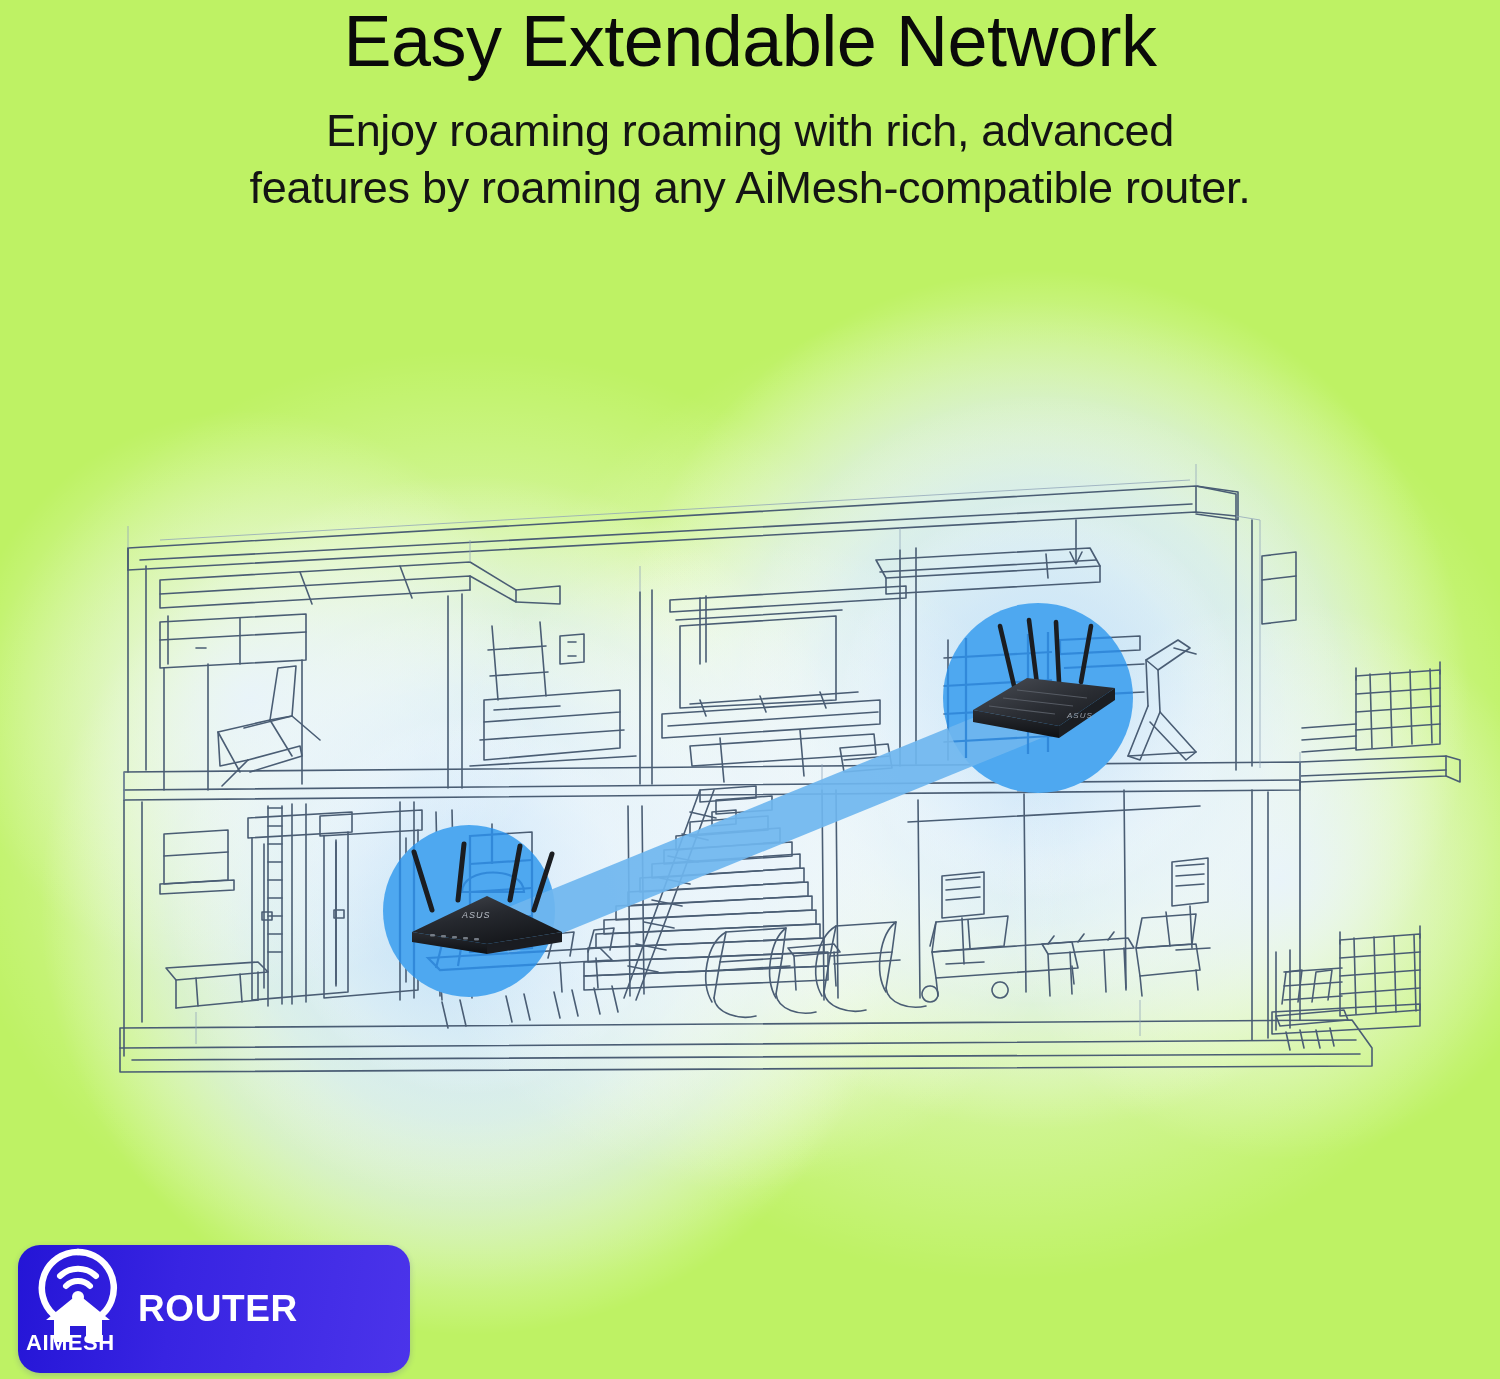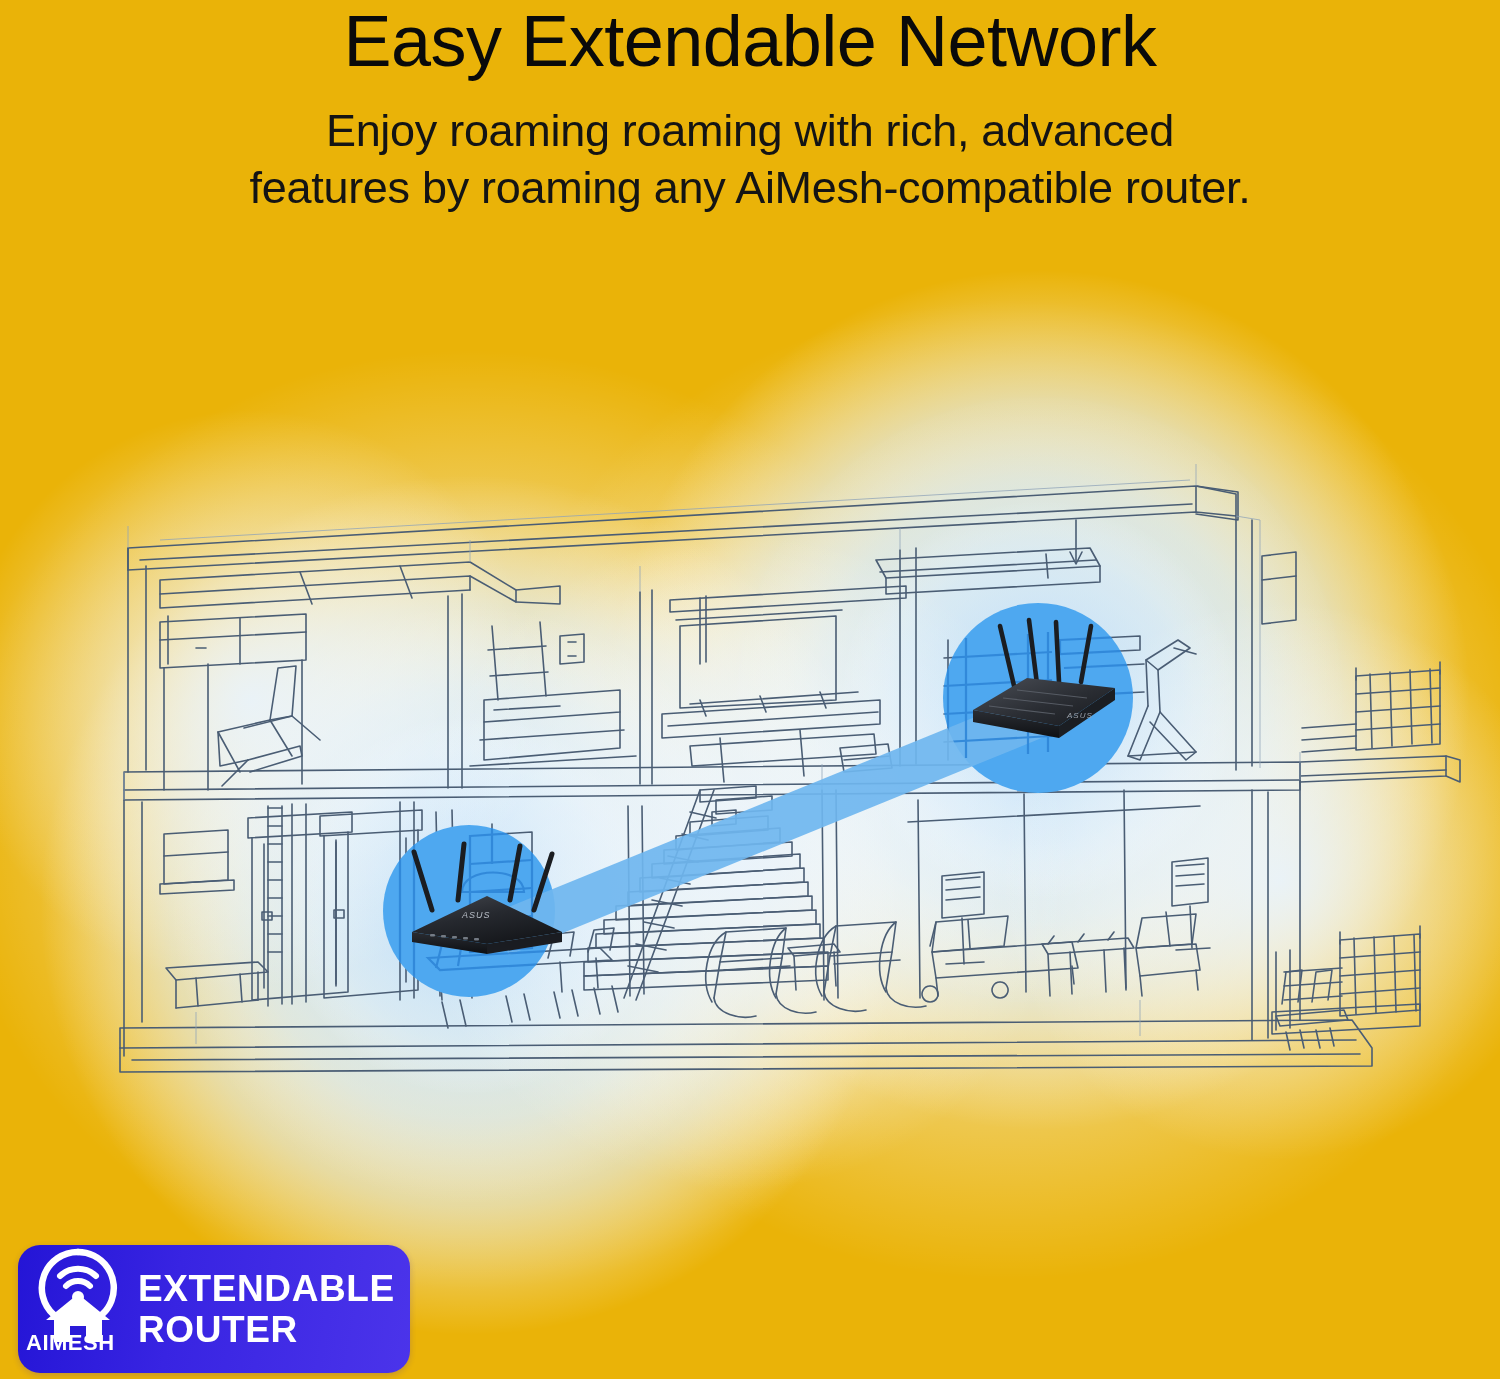--- a/index.html
+++ b/index.html
@@ -5,21 +5,21 @@
   * { margin:0; padding:0; box-sizing:border-box; }
   html, body {
     width:1500px; height:1379px;
     background:#ffffff;
     font-family:"Liberation Sans", sans-serif;
     overflow:hidden;
   }
   #page {
     position:relative;
     width:1500px; height:1379px;
-    background:#eab308;
+    background:#bef264;
     overflow:hidden;
   }
 
   
   .header {
     position:absolute;
     top:0; left:0; width:1500px;
     text-align:center;
     z-index:40;
   }
@@ -528,18 +528,17 @@
         <circle cx="46" cy="55" r="6" fill="#ffffff"></circle>
 
         <path d="M46 52 L78 78 L70 78 L70 100 L22 100 L22 78 L14 78 Z" fill="#ffffff"></path>
         <rect x="38" y="84" width="16" height="18" fill="#2b1bd8"></rect>
       </svg>
       <svg width="100" height="26" viewBox="0 0 100 26" style="position:absolute;left:8px;top:96px;">
         <text x="0" y="20" font-family="Liberation Sans, sans-serif" font-size="22" font-weight="bold" fill="#ffffff" letter-spacing="0.5">AIMESH</text>
       </svg>
     </div>
     <div class="badge-text">
-      <div>EXTENDABLE</div>
       <div>ROUTER</div>
     </div>
   </div>
 
 </div>
 
 </body></html>

